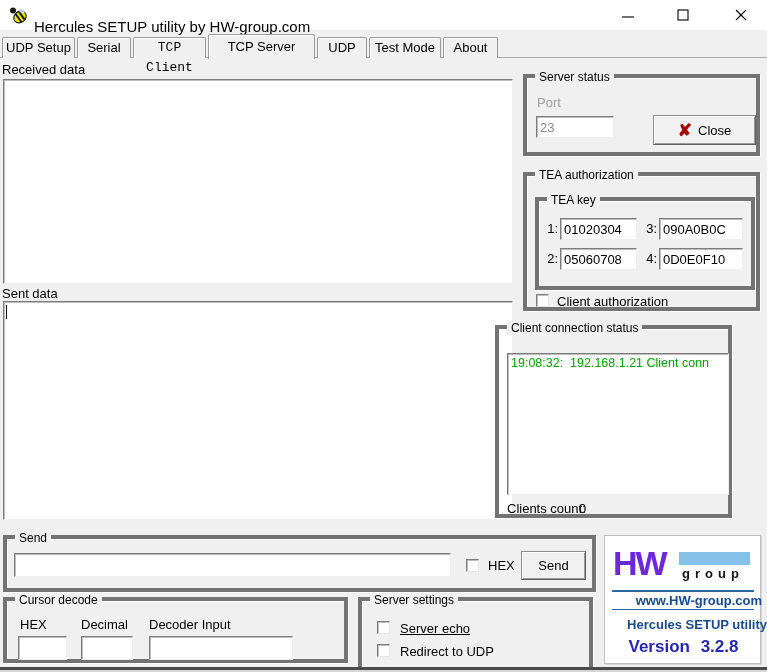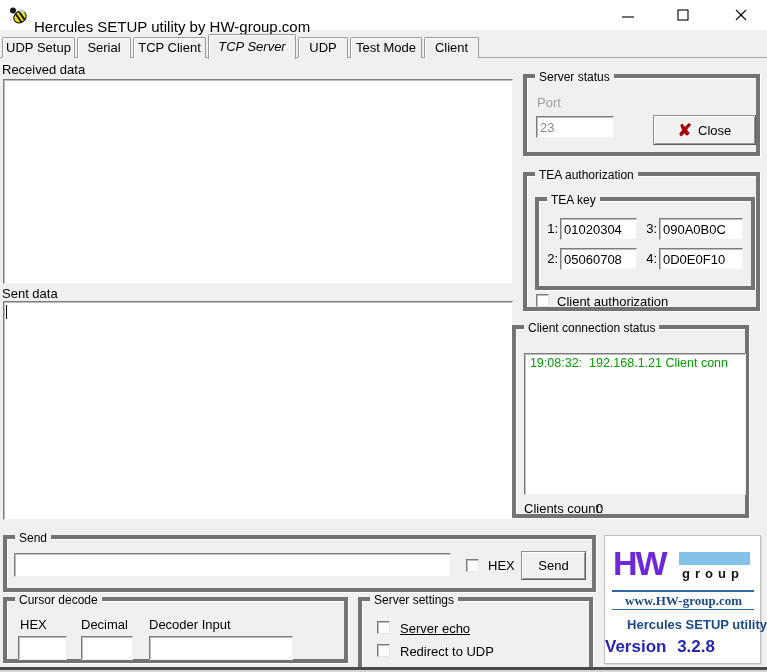--- a/index.html
+++ b/index.html
@@ -101,25 +101,25 @@
         <line x1="1" y1="1" x2="11" y2="11" stroke="#000" stroke-width="1.1"></line>
         <line x1="11" y1="1" x2="1" y2="11" stroke="#000" stroke-width="1.1"></line>
       </svg>
   </div>
 </div>
 
 <div class="abs tabline"></div>
 <div class="abs tabrow">
   <div class="tab" style="width:73px;">UDP Setup</div>
   <div class="tab" style="width:54px;">Serial</div>
-  <div class="tab" style="width:73px;">TCP Client</div>
-  <div class="tab active" style="width:88px;font-style:italic;">TCP Server</div>
+  <div class="tab" style="width:73px;font-family:Liberation Mono, monospace;">TCP Client</div>
+  <div class="tab active" style="width:107px;">TCP Server</div>
   <div class="tab" style="width:50px;">UDP</div>
   <div class="tab" style="width:72px;">Test Mode</div>
-  <div class="tab" style="width:55px;">Client</div>
+  <div class="tab" style="width:55px;">About</div>
 </div>
 
 <div class="abs lbl" style="left:2px;top:62px;">Received data</div>
 <div class="abs sunken" style="left:3px;top:79px;width:510px;height:205px;"></div>
 
 <div class="abs lbl" style="left:2px;top:286px;">Sent data</div>
 <div class="abs sunken" style="left:3px;top:301px;width:510px;height:219px;">
   <span></span>
   <div class="abs" style="left:2px;top:3px;width:1px;height:14px;background:#000;"></div>
 </div>
@@ -144,21 +144,21 @@
     <input class="field" style="left: 120px; top: 17px; width: 84px; height: 22px;" value="090A0B0C">
     <div class="abs lbl" style="left:6px;top:50px;width:13px;text-align:right;">2:</div>
     <input class="field" style="left: 21px; top: 47px; width: 77px; height: 22px;" value="05060708">
     <div class="abs lbl" style="left:105px;top:50px;width:13px;text-align:right;">4:</div>
     <input class="field" style="left: 120px; top: 47px; width: 84px; height: 22px;" value="0D0E0F10">
   </div>
   <div class="abs cb" style="left:9px;top:118px;"></div>
   <div class="abs lbl" style="left:30px;top:118px;">Client authorization</div>
 </div>
 
-<div class="abs group" style="left:512px;top:325px;width:237px;height:193px;text-align:right;">
+<div class="abs group" style="left:495px;top:325px;width:237px;height:193px;">
   <span class="legend">Client connection status</span>
   <div class="abs sunken" style="left:8px;top:24px;width:222px;height:142px;overflow:hidden;">
     <div style="color:#00A000;font-size:12.5px;white-space:pre;padding:2px 17px 0 3px;">19:08:32:  192.168.1.21 Client conn</div>
   </div>
   <div class="abs lbl" style="left:8px;top:172px;">Clients count:</div>
   <div class="abs lbl" style="left:80px;top:172px;">0</div>
 </div>
 
 <div class="abs group" style="left:3px;top:535px;width:593px;height:57px;">
   <span class="legend">Send</span>
@@ -186,20 +186,20 @@
   <div class="abs lbl" style="left:38px;top:20px;text-decoration:underline;">Server echo</div>
   <div class="abs cb" style="left:15px;top:43px;"></div>
   <div class="abs lbl" style="left:38px;top:43px;">Redirect to UDP</div>
 </div>
 
 <div class="abs logo-panel" style="left:604px;top:535px;width:157px;height:129px;">
   <div class="abs navy" style="left:8px;top:9px;font-size:34px;font-weight:900;letter-spacing:-2px;line-height:36px;">HW</div>
   <div class="abs" style="left:74px;top:16px;width:71px;height:13px;background:#85C2EA;"></div>
   <div class="abs" style="left:77px;top:30px;font-size:13px;font-weight:bold;letter-spacing:5px;color:#141414;">group</div>
   <div class="abs" style="left:7px;top:54px;width:142px;height:2px;background:#2f66a3;"></div>
-  <div class="abs" style="left:0;top:57px;width:157px;text-align:center;font-size:13px;font-weight:bold;color:#1b4a8a;font-family:Liberation Serif, serif;">www.HW-group.com</div>
+  <div class="abs" style="left:0;top:57px;width:157px;text-align:right;font-size:13px;font-weight:bold;color:#1b4a8a;">www.HW-group.com</div>
   <div class="abs" style="left:7px;top:73px;width:142px;height:1px;background:#2f66a3;"></div>
   <div class="abs" style="left:0;top:81px;width:162px;text-align:right;font-size:13px;font-weight:bold;color:#1b4a8a;">Hercules SETUP utility</div>
-  <div class="abs" style="left:0;top:101px;width:157px;font-size:17px;font-weight:bold;color:#2626B0;word-spacing:6px;">Version 3.2.8</div>
+  <div class="abs" style="left:0;top:101px;width:157px;text-align:center;font-size:17px;font-weight:bold;color:#2626B0;word-spacing:6px;">Version 3.2.8</div>
 </div>
 
 <div class="abs" style="left:0;top:667px;width:767px;height:3px;background:#4a4a4a;"></div>
 <div class="abs" style="left:0;top:670px;width:767px;height:2px;background:#d6d6d6;"></div>
 
 </body></html>

